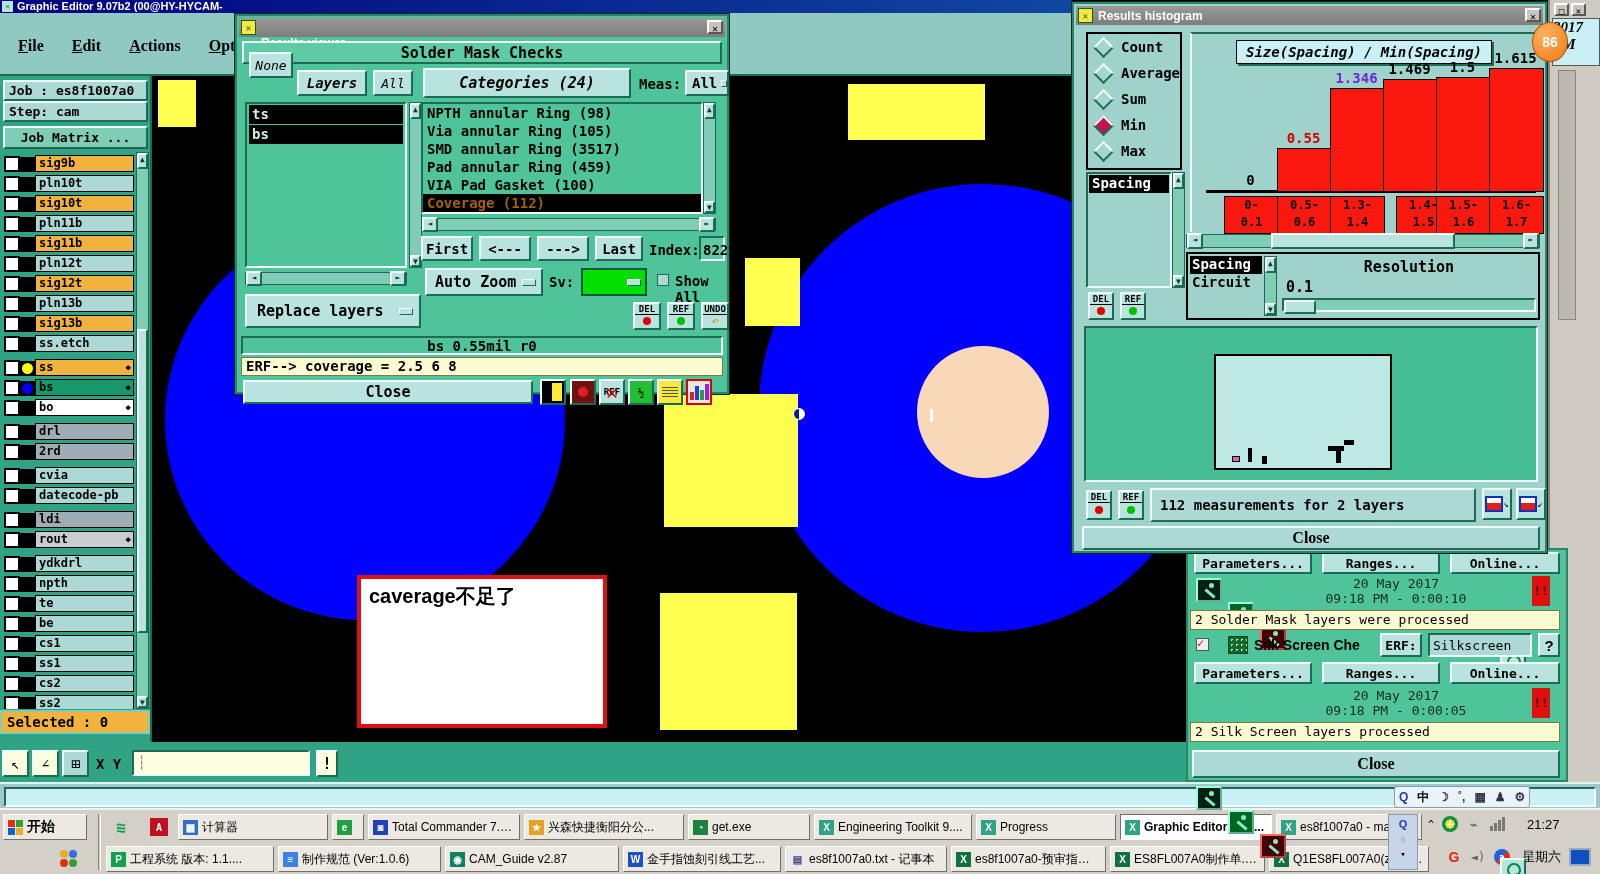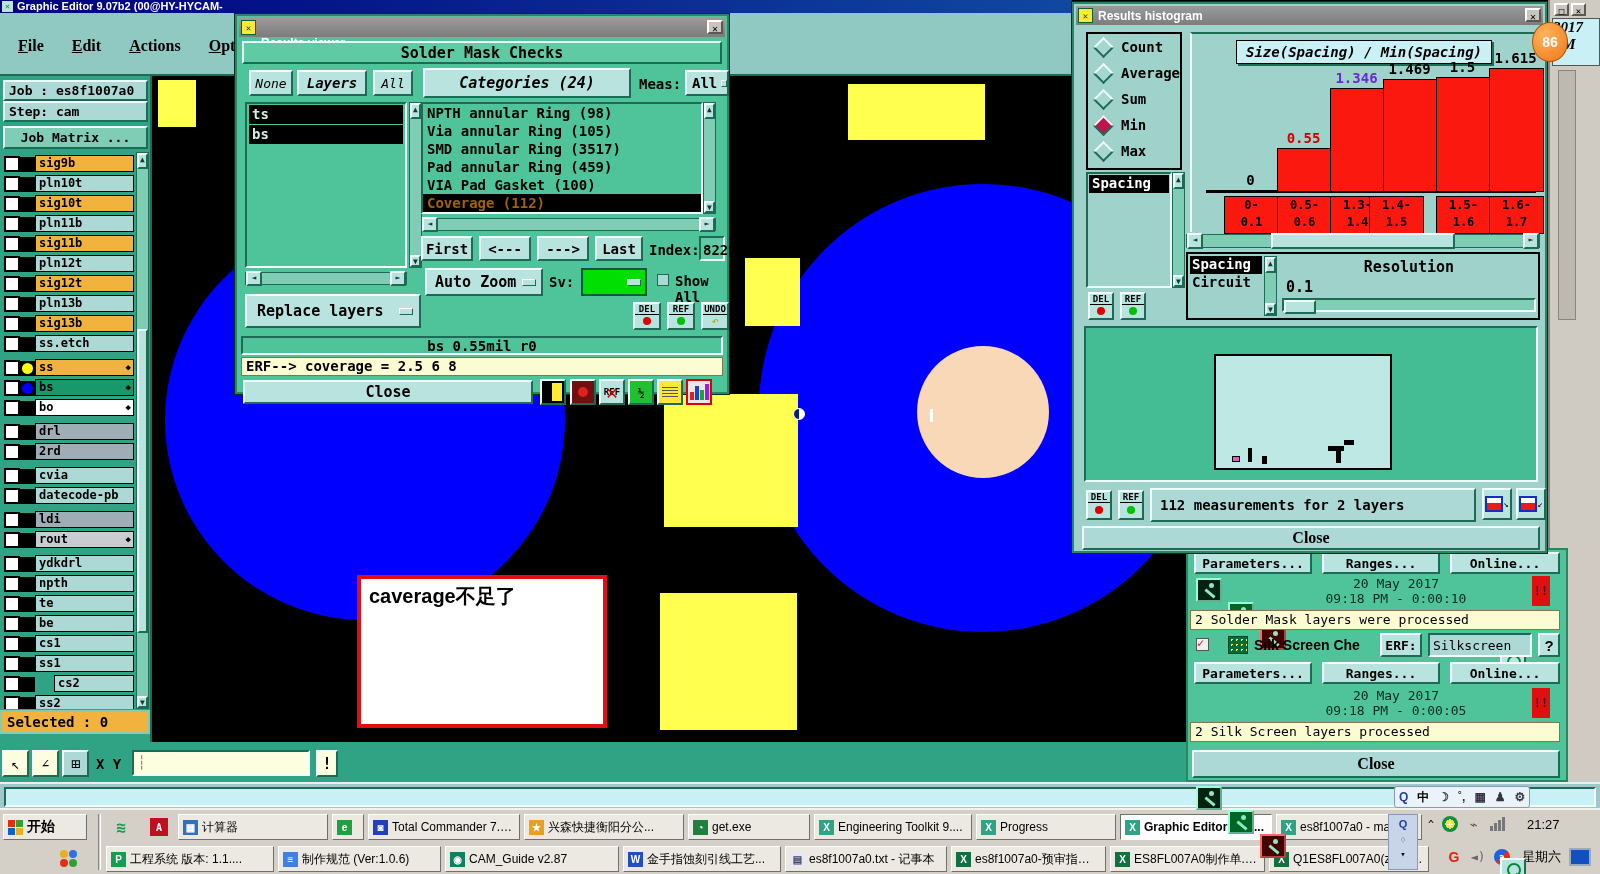--- a/index.html
+++ b/index.html
@@ -230,21 +230,21 @@
           <div class="lname mono" style="background: rgb(172, 217, 213);">cs1</div>
         </div>
         <div class="lrow">
           <div class="chk"></div>
           <div class="chip"></div>
           <div class="lname mono" style="background: rgb(172, 217, 213);">ss1</div>
         </div>
         <div class="lrow">
           <div class="chk"></div>
           <div class="chip"></div>
-          <div class="lname mono" style="background: rgb(172, 217, 213); margin-left: 19px;">cs2</div>
+          <div class="lname mono" style="background: rgb(172, 217, 213);">cs2</div>
         </div>
         <div class="lrow">
           <div class="chk"></div>
           <div class="chip"></div>
           <div class="lname mono" style="background: rgb(172, 217, 213);">ss2</div>
         </div>
         <div class="lrow">
           <div class="chk"></div>
           <div class="chip"></div>
           <div class="lname mono" style="background: rgb(172, 217, 213);">cs3</div>
@@ -290,21 +290,21 @@
   </div>
 
   <div class="ab dlg" style="left:235px;top:14px;width:494px;height:380px;z-index:20;">
     <div class="ab tbar lft" style="left:2px;top:2px;right:2px;height:19px;padding-left:2px;">
       <div class="ctr" style="width:13px;height:13px;background:#FFE838;font-size:9px;color:#063;border:1px solid #063;">✕</div>
       <span class="sans b" style="font-size:12px;margin-left:5px;margin-top:30px;">Results viewer</span>
       <div class="ab xbtn" style="right:2px;top:2px;width:16px;height:14px;font-size:10px;line-height:13px;">✕</div>
     </div>
     <div class="ab raise ctr mono b" style="left:5px;top:25px;width:480px;height:23px;background:#5FCBA5;font-size:15px;">Solder Mask Checks</div>
 
-    <div class="ab btn ctr mono i" style="left:12px;top:54px;width:44px;height:26px;font-size:13px;">None</div>
+    <div class="ab btn ctr mono i" style="left:12px;top:36px;width:44px;height:26px;font-size:13px;">None</div>
     <div class="ab btn ctr mono b i" style="left:60px;top:54px;width:70px;height:26px;font-size:14px;">Layers</div>
     <div class="ab btn ctr mono i" style="left:136px;top:54px;width:40px;height:26px;font-size:13px;">All</div>
 
     <div class="ab inset" style="left:8px;top:86px;width:162px;height:166px;background:#4FC49A;">
       <div id="rv-layers">
           <div class="mono b" style="height: 19px; background: rgb(0, 0, 0); color: rgb(207, 239, 226); font-size: 14px; line-height: 18px; padding-left: 3px; margin: 1px 2px;">ts</div>
           <div class="mono b" style="height: 19px; background: rgb(0, 0, 0); color: rgb(207, 239, 226); font-size: 14px; line-height: 18px; padding-left: 3px; margin: 1px 2px;">bs</div>
         </div>
     </div>
     <div class="ab scroll" style="left:172px;top:86px;width:13px;height:166px;border:1px solid #1D6B55;">
@@ -510,21 +510,21 @@
           <div class="vlabel" style="left: 58.5px; top: 138px; color: rgb(0, 0, 0);">0</div>
           <div class="axisbox" style="left: 32px; top: 162px; width: 53px; height: 36px;">0-<br>0.1</div>
           <div class="histbar" style="left: 85px; top: 114px; width: 53px; height: 42px;"></div>
           <div class="vlabel" style="left: 111.5px; top: 96px; color: rgb(213, 0, 0);">0.55</div>
           <div class="axisbox" style="left: 85px; top: 162px; width: 53px; height: 36px;">0.5-<br>0.6</div>
           <div class="histbar" style="left: 138px; top: 54px; width: 53px; height: 102px;"></div>
           <div class="vlabel" style="left: 164.5px; top: 36px; color: #6d28d9;">1.346</div>
           <div class="axisbox" style="left: 138px; top: 162px; width: 53px; height: 36px;">1.3-<br>1.4</div>
           <div class="histbar" style="left: 191px; top: 45px; width: 53px; height: 111px;"></div>
           <div class="vlabel" style="left: 217.5px; top: 27px; color: rgb(0, 0, 0);">1.469</div>
-          <div class="axisbox" style="left: 177px; top: 162px; width: 53px; height: 36px;">1.4-<br>1.5</div>
+          <div class="axisbox" style="left: 204px; top: 162px; width: 53px; height: 36px;">1.4-<br>1.5</div>
           <div class="histbar" style="left: 244px; top: 43px; width: 53px; height: 113px;"></div>
           <div class="vlabel" style="left: 270.5px; top: 25px; color: rgb(0, 0, 0);">1.5</div>
           <div class="axisbox" style="left: 244px; top: 162px; width: 53px; height: 36px;">1.5-<br>1.6</div>
           <div class="histbar" style="left: 297px; top: 34px; width: 53px; height: 122px;"></div>
           <div class="vlabel" style="left: 323.5px; top: 16px; color: rgb(0, 0, 0);">1.615</div>
           <div class="axisbox" style="left: 297px; top: 162px; width: 53px; height: 36px;">1.6-<br>1.7</div>
         </div>
     </div>
     <div class="ab scroll lft" style="left:112px;top:230px;width:354px;height:14px;border:1px solid #1D6B55;justify-content:space-between;">
       <span class="arrbtn raise" style="width:12px;height:12px;">◄</span>

